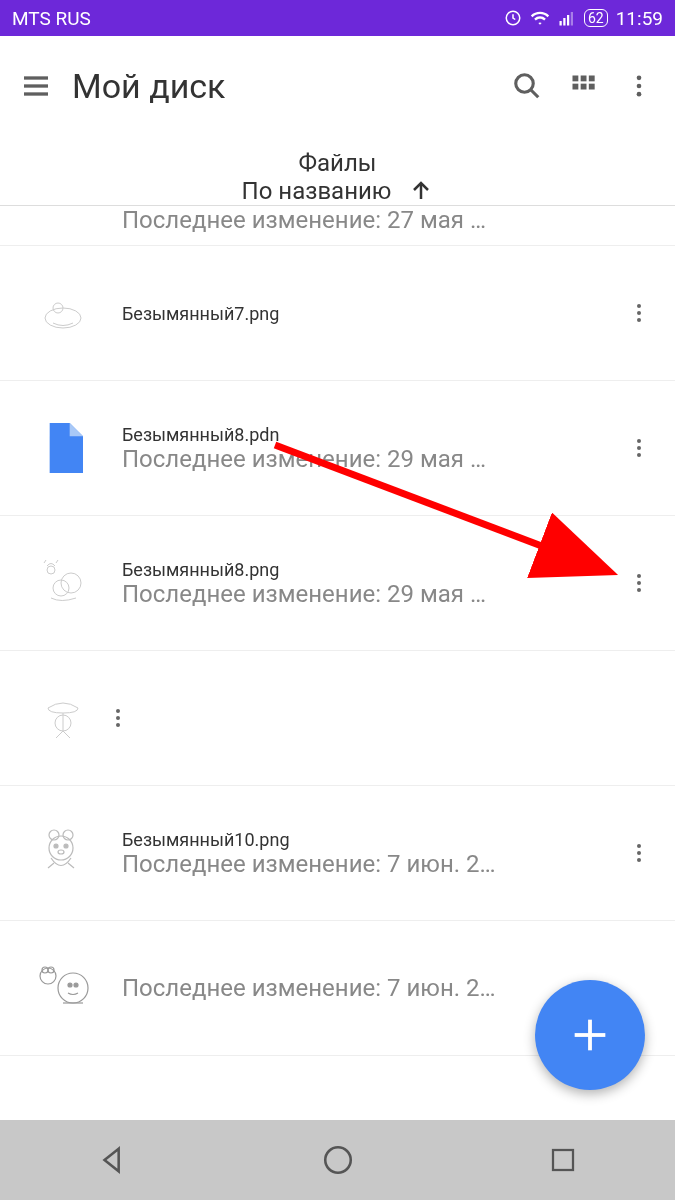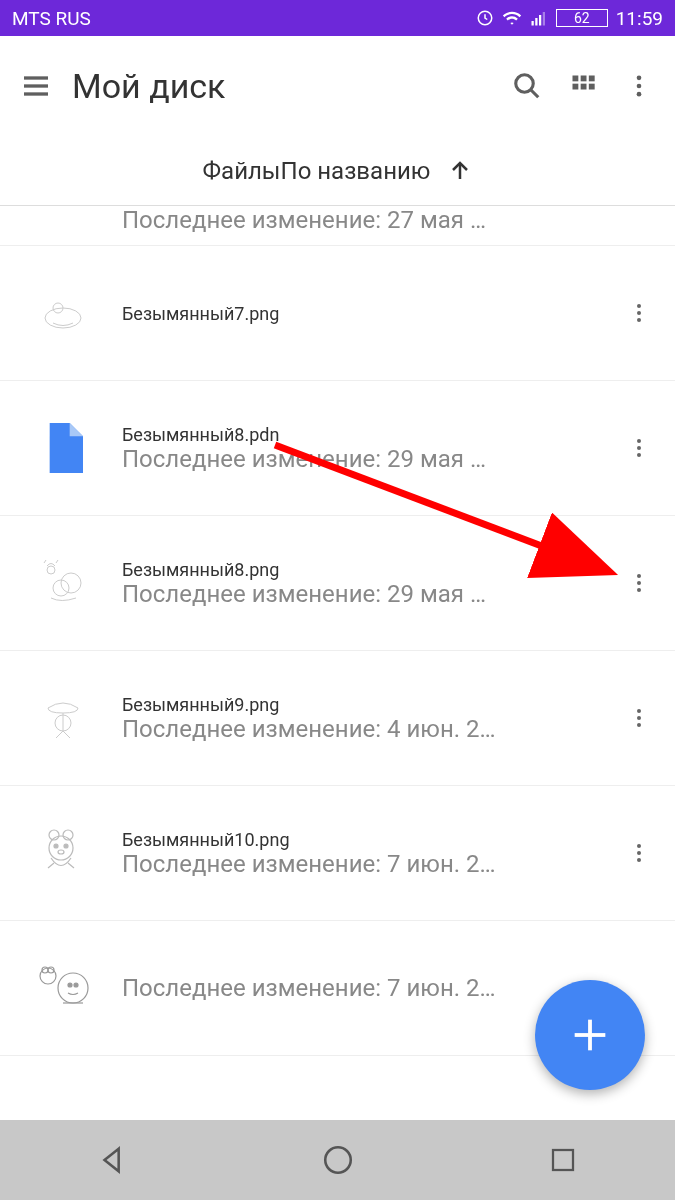--- a/index.html
+++ b/index.html
@@ -22,22 +22,22 @@
       font-size: 19px;
     }
     .status-right {
       display: flex;
       align-items: center;
       gap: 8px;
     }
     .status-icon { display: inline-flex; align-items: center; }
     .battery-box {
       border: 1.5px solid #fff;
-      border-radius: 0;
-      padding: 0 17px;
+      border-radius: 6px;
+      padding: 0 3px;
       font-size: 14px;
       line-height: 16px;
     }
     .app-bar {
       height: 100px;
       display: flex;
       align-items: center;
       padding: 0 16px;
       gap: 16px;
     }
@@ -53,23 +53,24 @@
     .app-title {
       flex: 1;
       font-size: 34px;
       color: #333;
       font-weight: 400;
     }
     .sort-bar {
       height: 70px;
       display: flex;
       align-items: center;
-      justify-content: center;
+      justify-content: flex-end;
       padding: 0 28px;
       border-bottom: 1px solid #ddd;
+      flex-direction: column;
     }
     .sort-left {
       font-size: 24px;
       color: #333;
     }
     .sort-right {
       display: flex;
       align-items: center;
       gap: 18px;
       font-size: 24px;
@@ -332,24 +333,20 @@
   </div>
 
   <div class="file-item">
     <div class="file-thumb sketch">
       <svg width="50" height="50" viewBox="0 0 50 50" fill="none" stroke="#ccc" stroke-width="1">
           <path d="M10 15 Q25 5 40 15 Q40 20 25 20 Q10 20 10 15"></path>
           <circle cx="25" cy="30" r="8"></circle>
           <line x1="25" y1="20" x2="25" y2="38"></line>
           <path d="M18 45 L25 38 L32 45"></path>
         </svg>
-    </div>
-    <div class="file-text">
-      <div class="file-name">Безымянный9.png</div>
-      <div class="file-meta">Последнее изменение: 4 июн. 2…</div>
     </div>
     <div class="file-more">
       <svg width="24" height="24" viewBox="0 0 24 24" fill="currentColor">
           <circle cx="12" cy="5" r="2"></circle>
           <circle cx="12" cy="12" r="2"></circle>
           <circle cx="12" cy="19" r="2"></circle>
         </svg>
     </div>
   </div>
 

